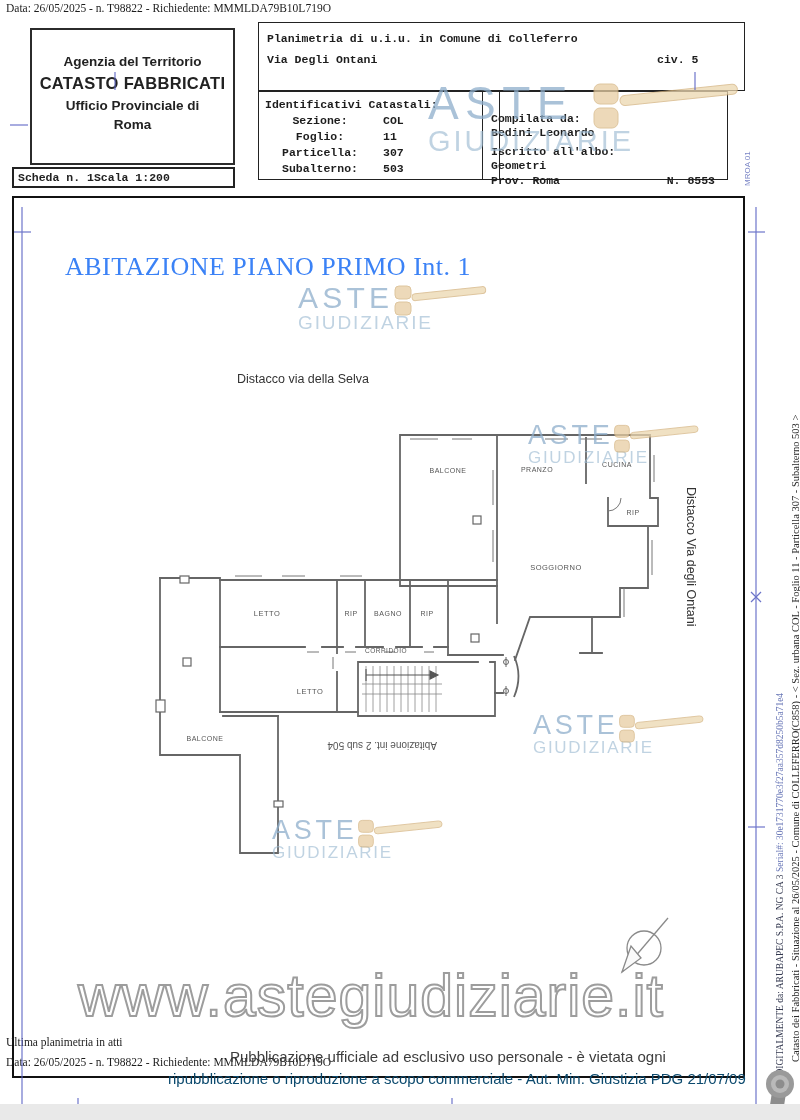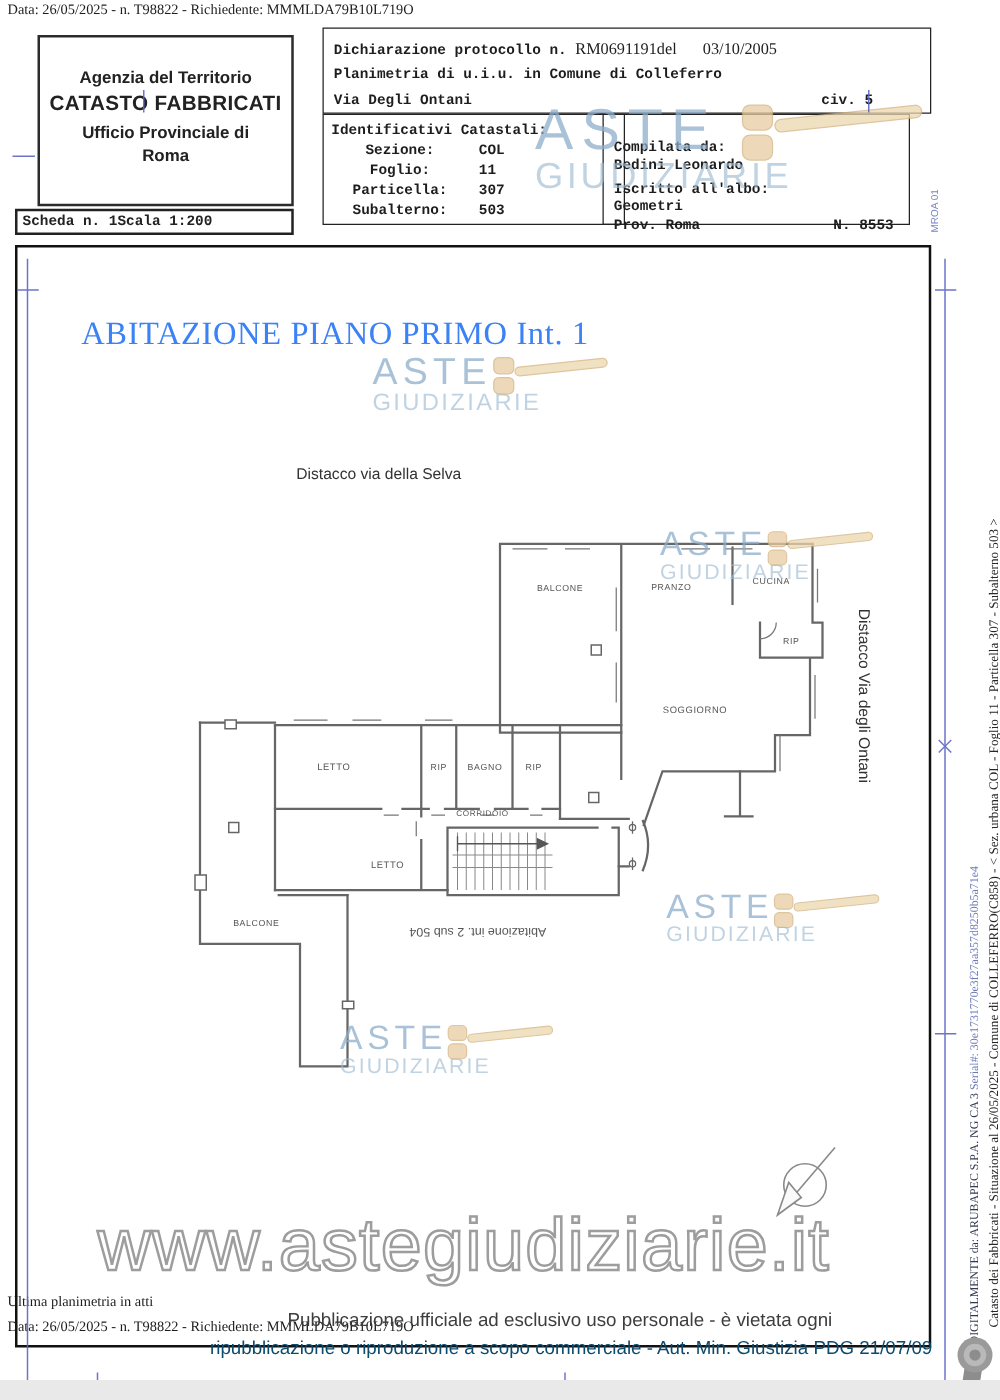--- a/index.html
+++ b/index.html
@@ -80,25 +80,20 @@
     <div class="l3">Ufficio Provinciale di</div>
     <div class="l4">Roma</div>
   </div>
 
   <div class="abs scheda-box">
     <span class="sx">Scheda n. 1</span>
     <span class="sc">Scala 1:200</span>
   </div>
 
   <div class="abs boxA mono">
-    <div class="row">
-      <span>Dichiarazione protocollo n.</span>
-      <span class="serifval">RM0691191del</span>
-      <span class="serifval" style="margin-left:14px;">03/10/2005</span>
-    </div>
     <div class="row">Planimetria di u.i.u. in Comune di Colleferro</div>
     <div class="row">
       <span>Via Degli Ontani</span>
       <span style="position:absolute;left:390px;">civ. 5</span>
     </div>
   </div>
 
   <div class="abs boxB mono">
     <div class="t">Identificativi Catastali:</div>
     <div class="idrow">

